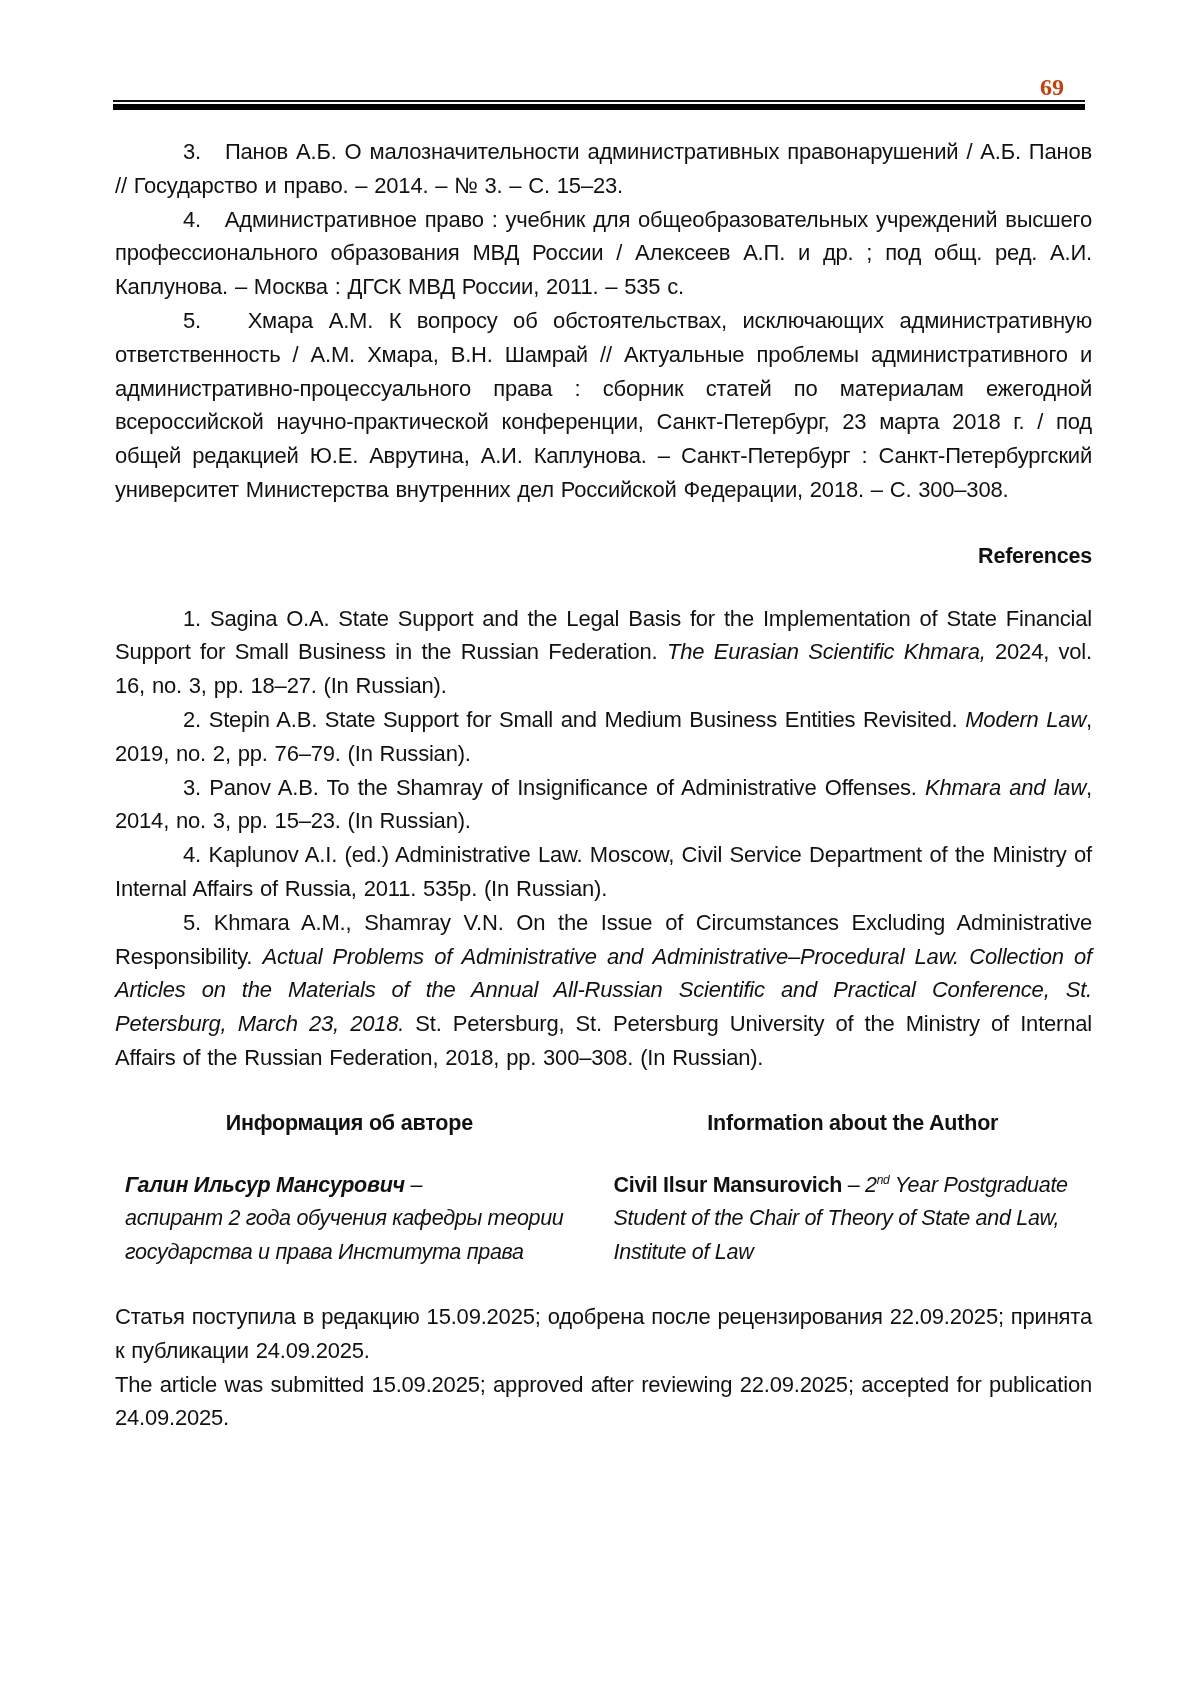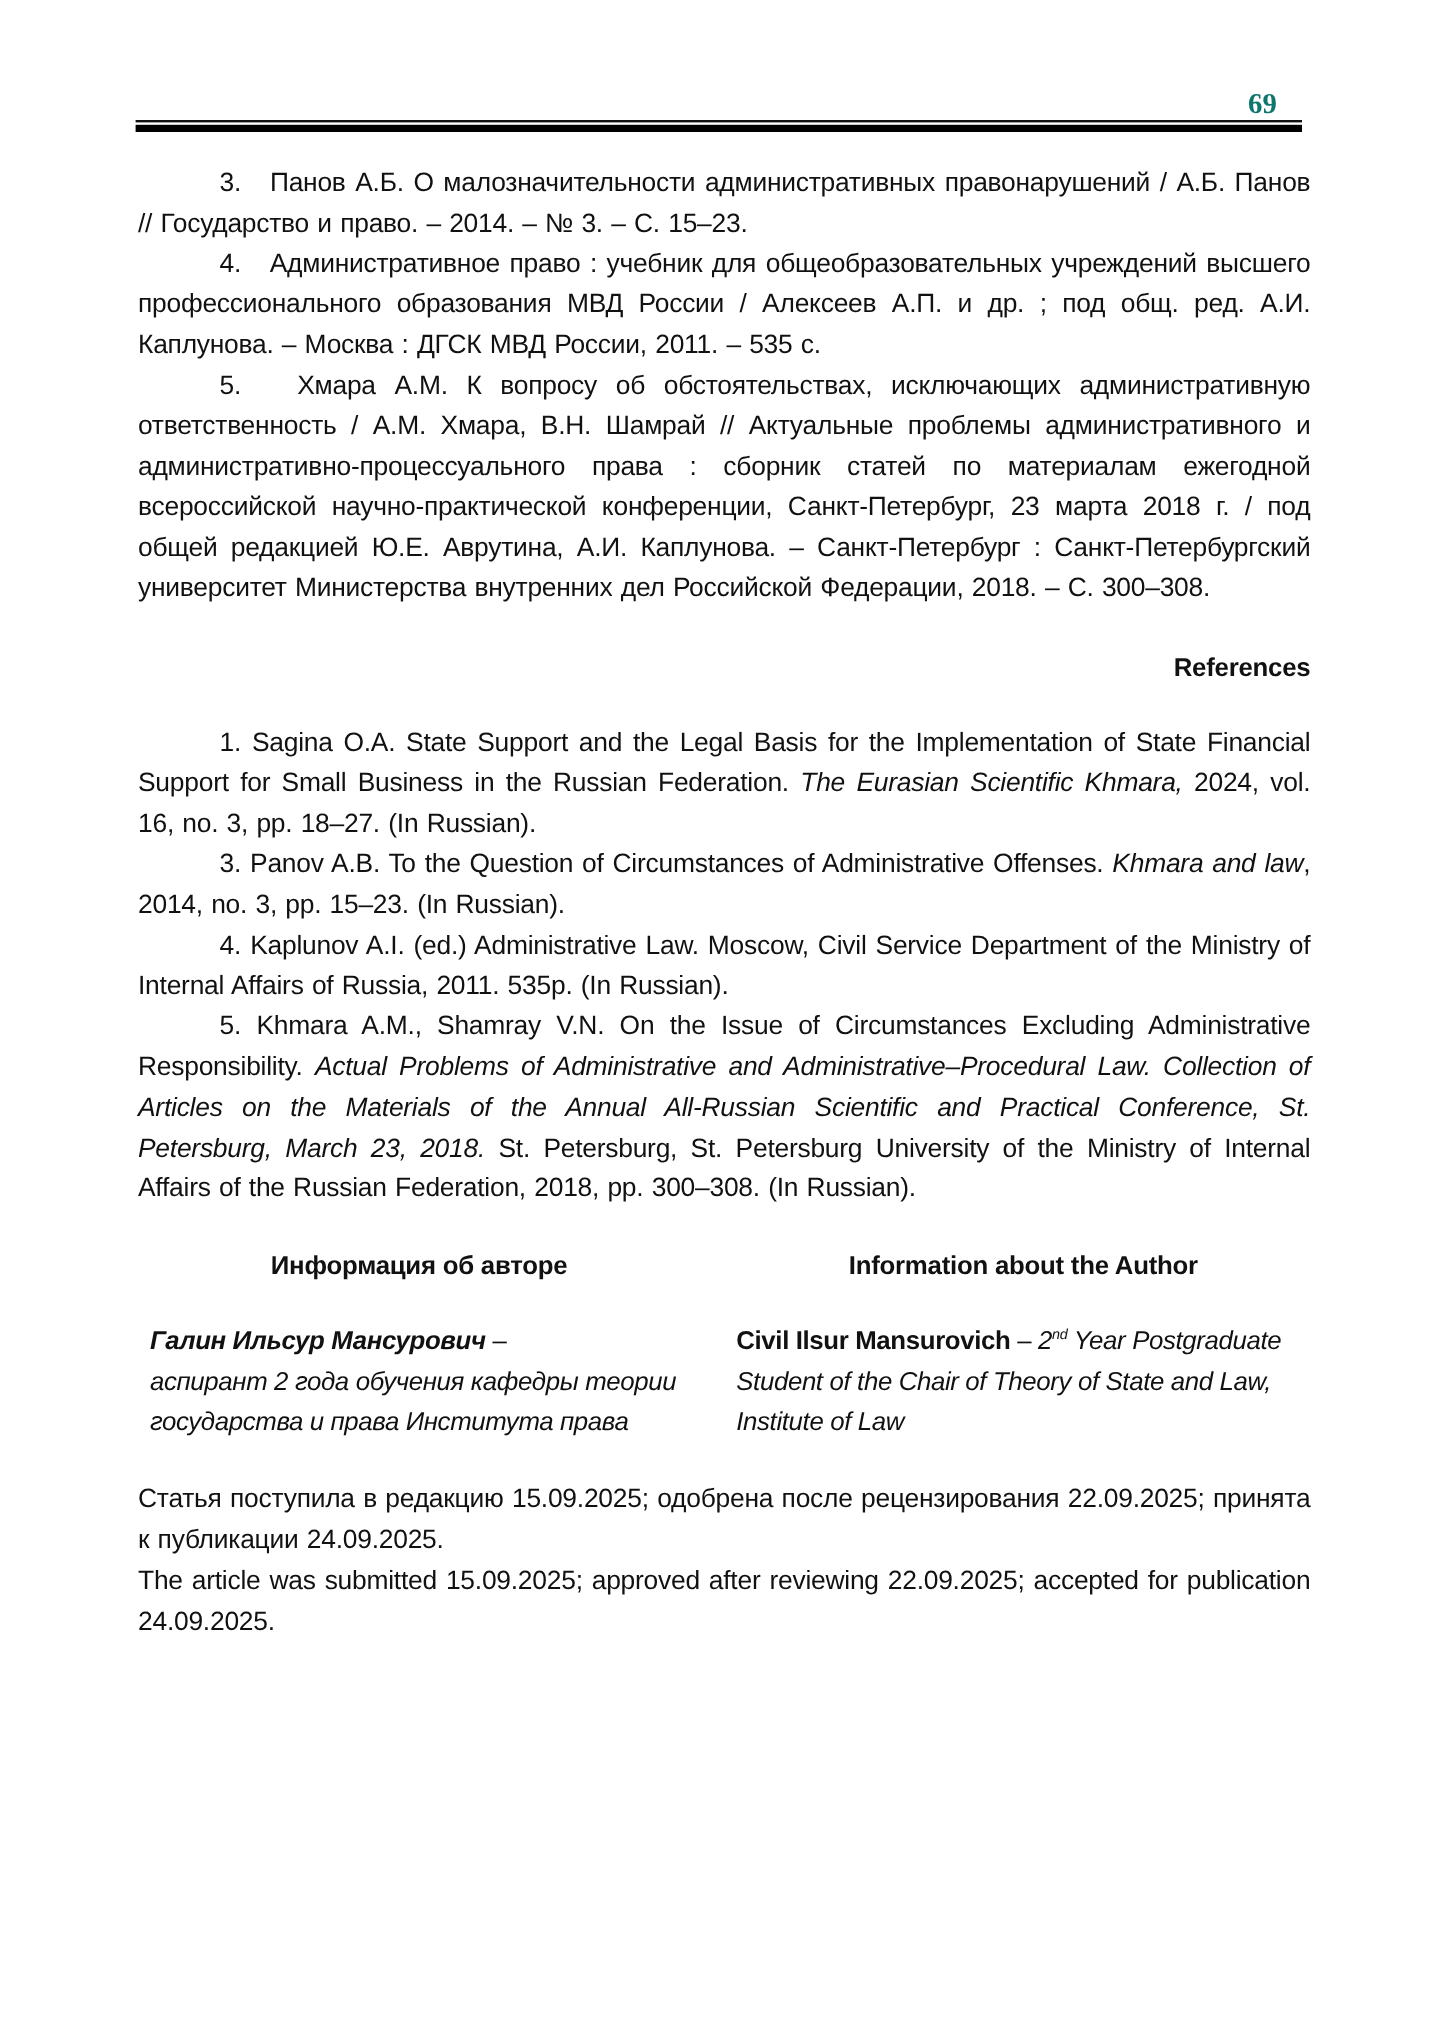--- a/index.html
+++ b/index.html
@@ -1,19 +1,19 @@
 <!DOCTYPE html>
 <html><head>
 <meta charset="utf-8">
 <style>
   html, body { margin: 0; padding: 0; background: #ffffff; }
   body { width: 1200px; height: 1697px; position: relative; overflow: hidden;
          font-family: "Liberation Sans", sans-serif; color: #111; }
   .page-number { position: absolute; left: 1040px; top: 74px; font-family: "Liberation Serif", serif;
-                 font-weight: bold; font-size: 24px; color: #0f766e; }
+                 font-weight: bold; font-size: 24px; color: #c2410c; }
   .rule { position: absolute; left: 113px; width: 972px; top: 100px; height: 10px; }
   .rule .thin { position: absolute; left: 0; right: 0; top: 0; height: 2px; background: #111; }
   .rule .thick { position: absolute; left: 0; right: 0; top: 4px; height: 6px; background: #000; }
 
   .content { position: absolute; left: 115px; top: 135px; width: 977px; }
   .p { font-size: 22px; line-height: 33.8px; text-align: justify; margin: 0;
        letter-spacing: -0.2px; word-spacing: 1px; }
   .p.indent { text-indent: 68px; }
   .section-title { text-align: right; font-weight: bold; font-size: 21.5px; line-height: 33.8px;
                    margin: 0; letter-spacing: -0.2px; }
@@ -50,21 +50,22 @@
     <p class="p indent"><span>4.</span>&nbsp;&nbsp; <span>Административное право : учебник для общеобразовательных учреждений высшего профессионального образования МВД России / Алексеев А.П. и др. ; под общ. ред. А.И. Каплунова. – Москва : ДГСК МВД России, 2011. – 535 с.</span></p>
     <p class="p indent"><span>5.</span>&nbsp;&nbsp; <span>Хмара А.М. К вопросу об обстоятельствах, исключающих административную ответственность / А.М. Хмара, В.Н. Шамрай // Актуальные проблемы административного и административно-процессуального права : сборник статей по материалам ежегодной всероссийской научно-практической конференции, Санкт-Петербург, 23 марта 2018 г. / под общей редакцией Ю.Е. Аврутина, А.И. Каплунова. – Санкт-Петербург : Санкт-Петербургский университет Министерства внутренних дел Российской Федерации, 2018. – С. 300–308.</span></p>
   </section>
 
   <div class="spacer-ref-before"></div>
   <h2 class="section-title">References</h2>
   <div class="spacer-ref-after"></div>
 
   <section>
     <p class="p indent"><span>1.</span> <span>Sagina O.A. State Support and the Legal Basis for the Implementation of State Financial Support for Small Business in the Russian Federation. </span><em>The Eurasian Scientific Khmara,</em><span> 2024, vol. 16, no. 3, pp. 18–27. (In Russian).</span></p>
-    <p class="p indent"><span>3.</span> <span>Panov A.B. To the Question of Circumstances of Administrative Offenses. </span><em>Khmara and law</em><span>, 2014, no. 3, pp. 15–23. (In Russian).</span></p>
+    <p class="p indent"><span>2.</span> <span>Stepin A.B. State Support for Small and Medium Business Entities Revisited. </span><em>Modern Law</em><span>, 2019, no. 2, pp. 76–79. (In Russian).</span></p>
+    <p class="p indent"><span>3.</span> <span>Panov A.B. To the Shamray of Insignificance of Administrative Offenses. </span><em>Khmara and law</em><span>, 2014, no. 3, pp. 15–23. (In Russian).</span></p>
     <p class="p indent"><span>4.</span> <span>Kaplunov A.I. (ed.) Administrative Law.  Moscow, Civil Service Department of the Ministry of Internal Affairs of Russia, 2011. 535p. (In Russian).</span><em></em><span></span></p>
     <p class="p indent"><span>5.</span> <span>Khmara A.M., Shamray V.N. On the Issue of Circumstances Excluding Administrative Responsibility. </span><em>Actual Problems of Administrative and Administrative–Procedural Law. Collection of Articles on the Materials of the Annual All-Russian Scientific and Practical Conference, St. Petersburg, March 23, 2018.</em><span> St. Petersburg, St. Petersburg University of the Ministry of Internal Affairs of the Russian Federation, 2018, pp. 300–308. (In Russian).</span></p>
   </section>
 
   <section class="authors">
     <div class="author-col left">
       <h3 class="author-head">Информация об авторе</h3>
       <p class="author-body"><em class="name">Галин Ильсур Мансурович</em><span> –</span><br><span class="desc">аспирант 2 года обучения кафедры теории государства и права Института права</span></p>
     </div>
     <div class="author-col right">

